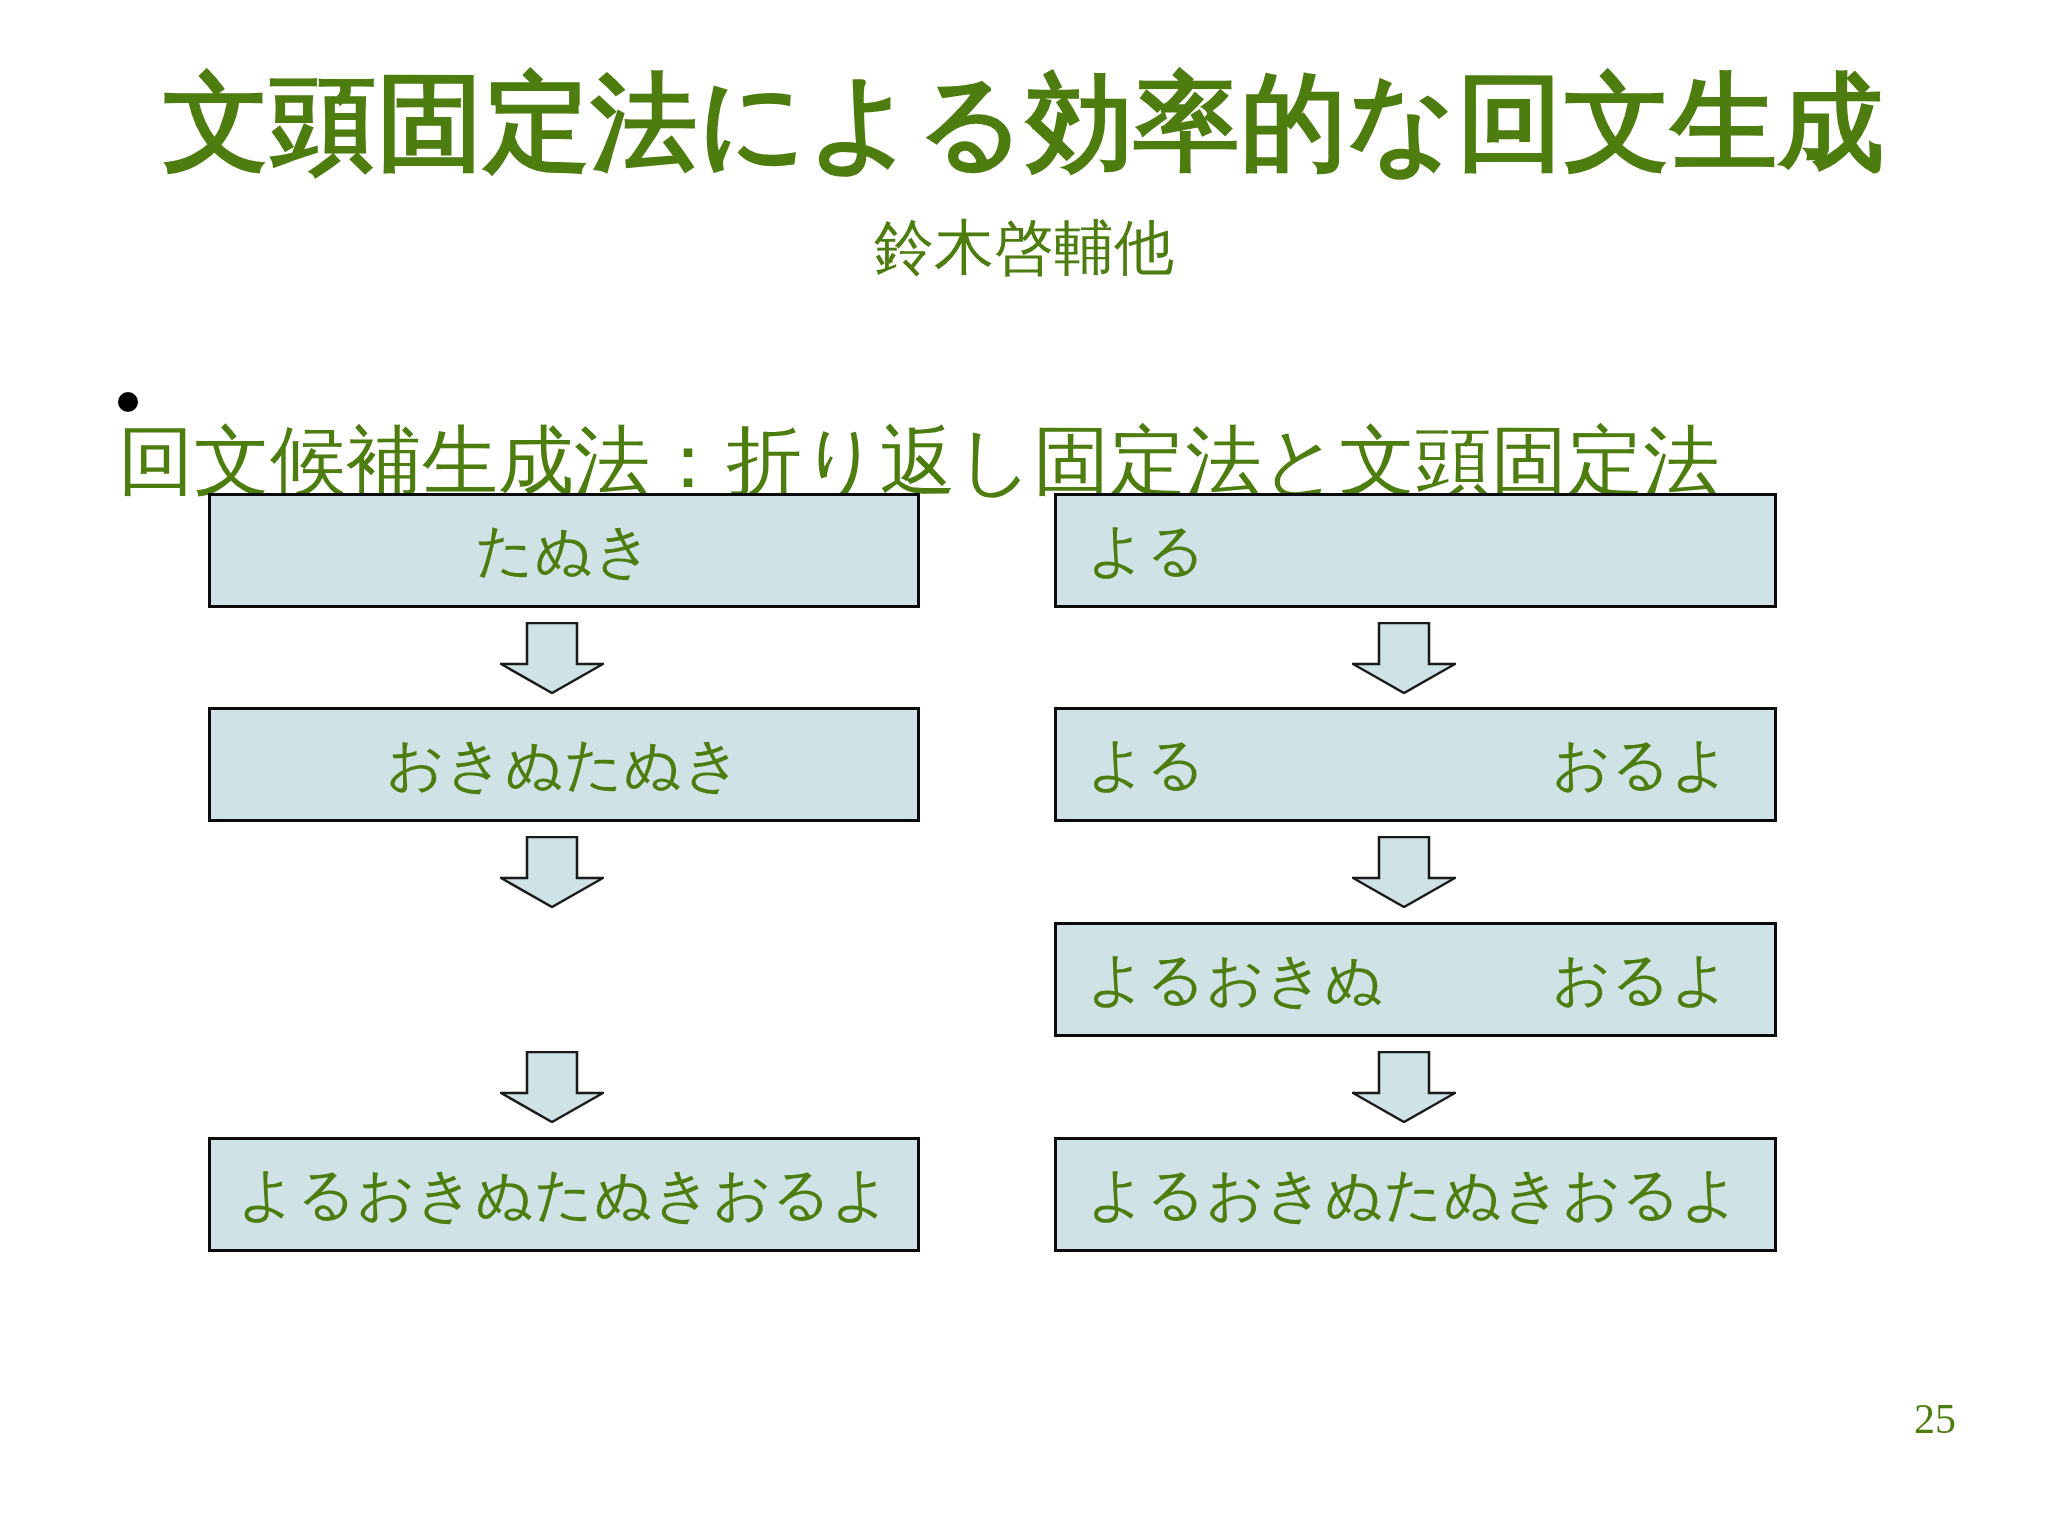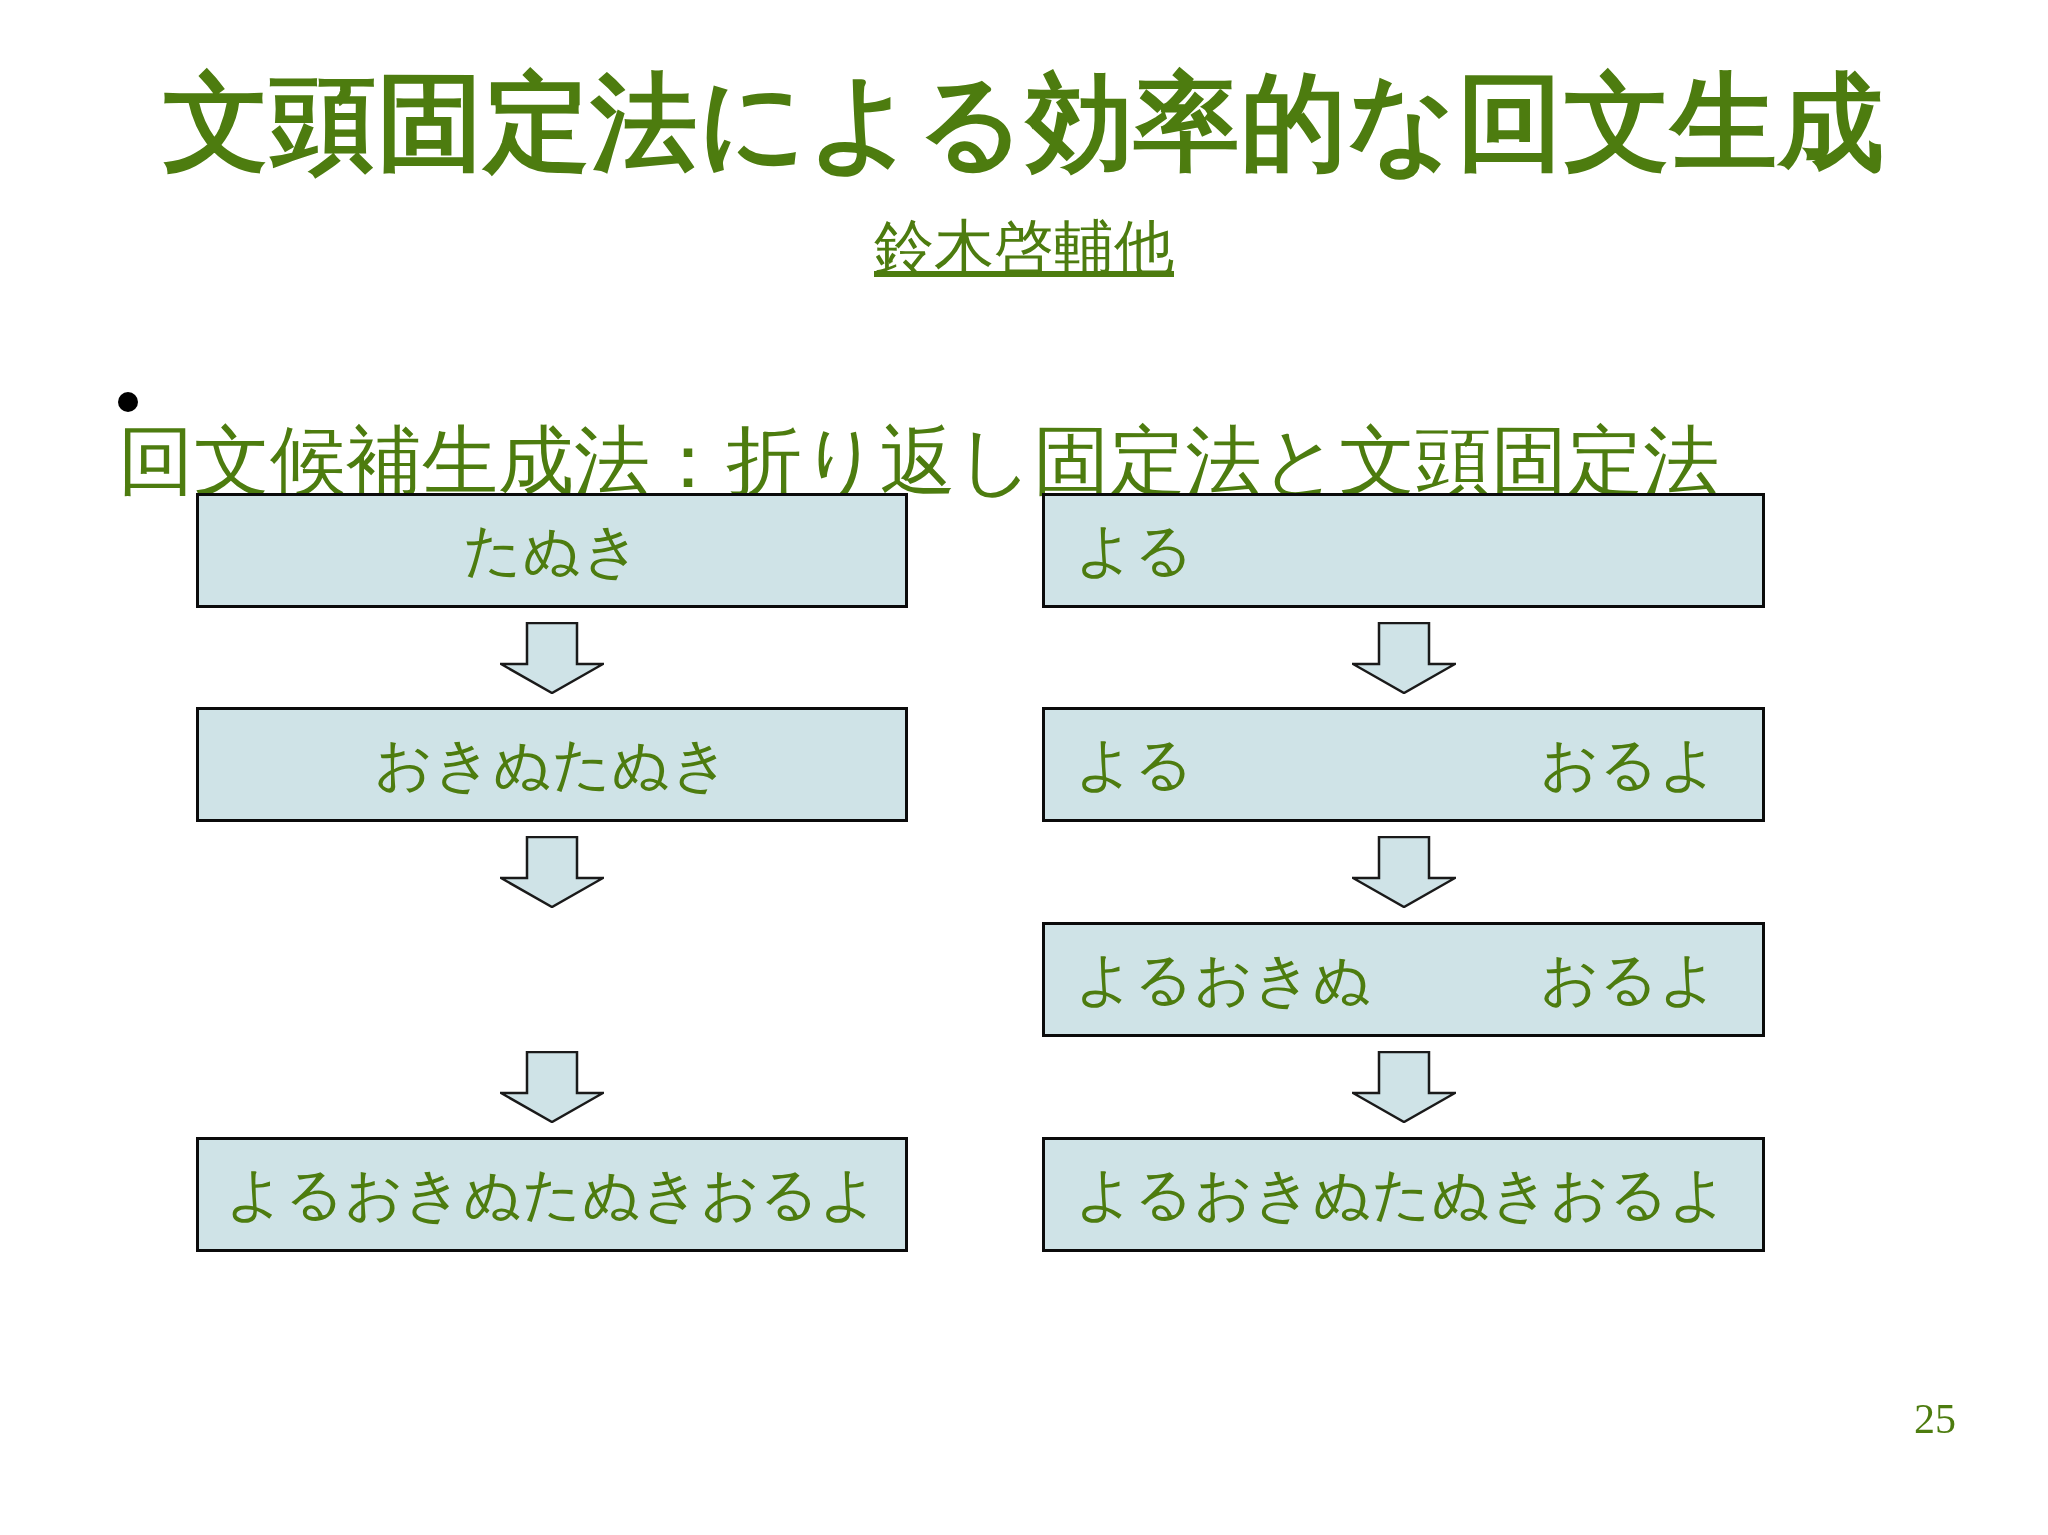--- a/index.html
+++ b/index.html
@@ -27,21 +27,20 @@
   }
   .slide-subtitle {
     position: absolute;
     top: 212px;
     left: 0;
     width: 100%;
     text-align: center;
     font-size: 60px;
     font-weight: 500;
     line-height: 1.2;
-    text-decoration: underline;
   }
   .bullet-line {
     position: absolute;
     top: 348px;
     left: 118px;
     display: flex;
     align-items: flex-start;
     flex-direction: column;
   }
   .bullet-dot {
@@ -60,21 +59,21 @@
   }
   .diagram-column {
     position: absolute;
     top: 493px;
     height: 762px;
   }
   .column-left  { left: 196px;  width: 712px; }
   .column-right { left: 1042px; width: 723px; }
   .fbox {
     position: absolute;
-    left: 0;
+    left: 12px;
     width: 100%;
     height: 115px;
     box-sizing: border-box;
     background: #cfe3e7;
     border: 3px solid #0b0b0b;
     display: flex;
     align-items: center;
     font-size: 58px;
     font-weight: 500;
     white-space: nowrap;

